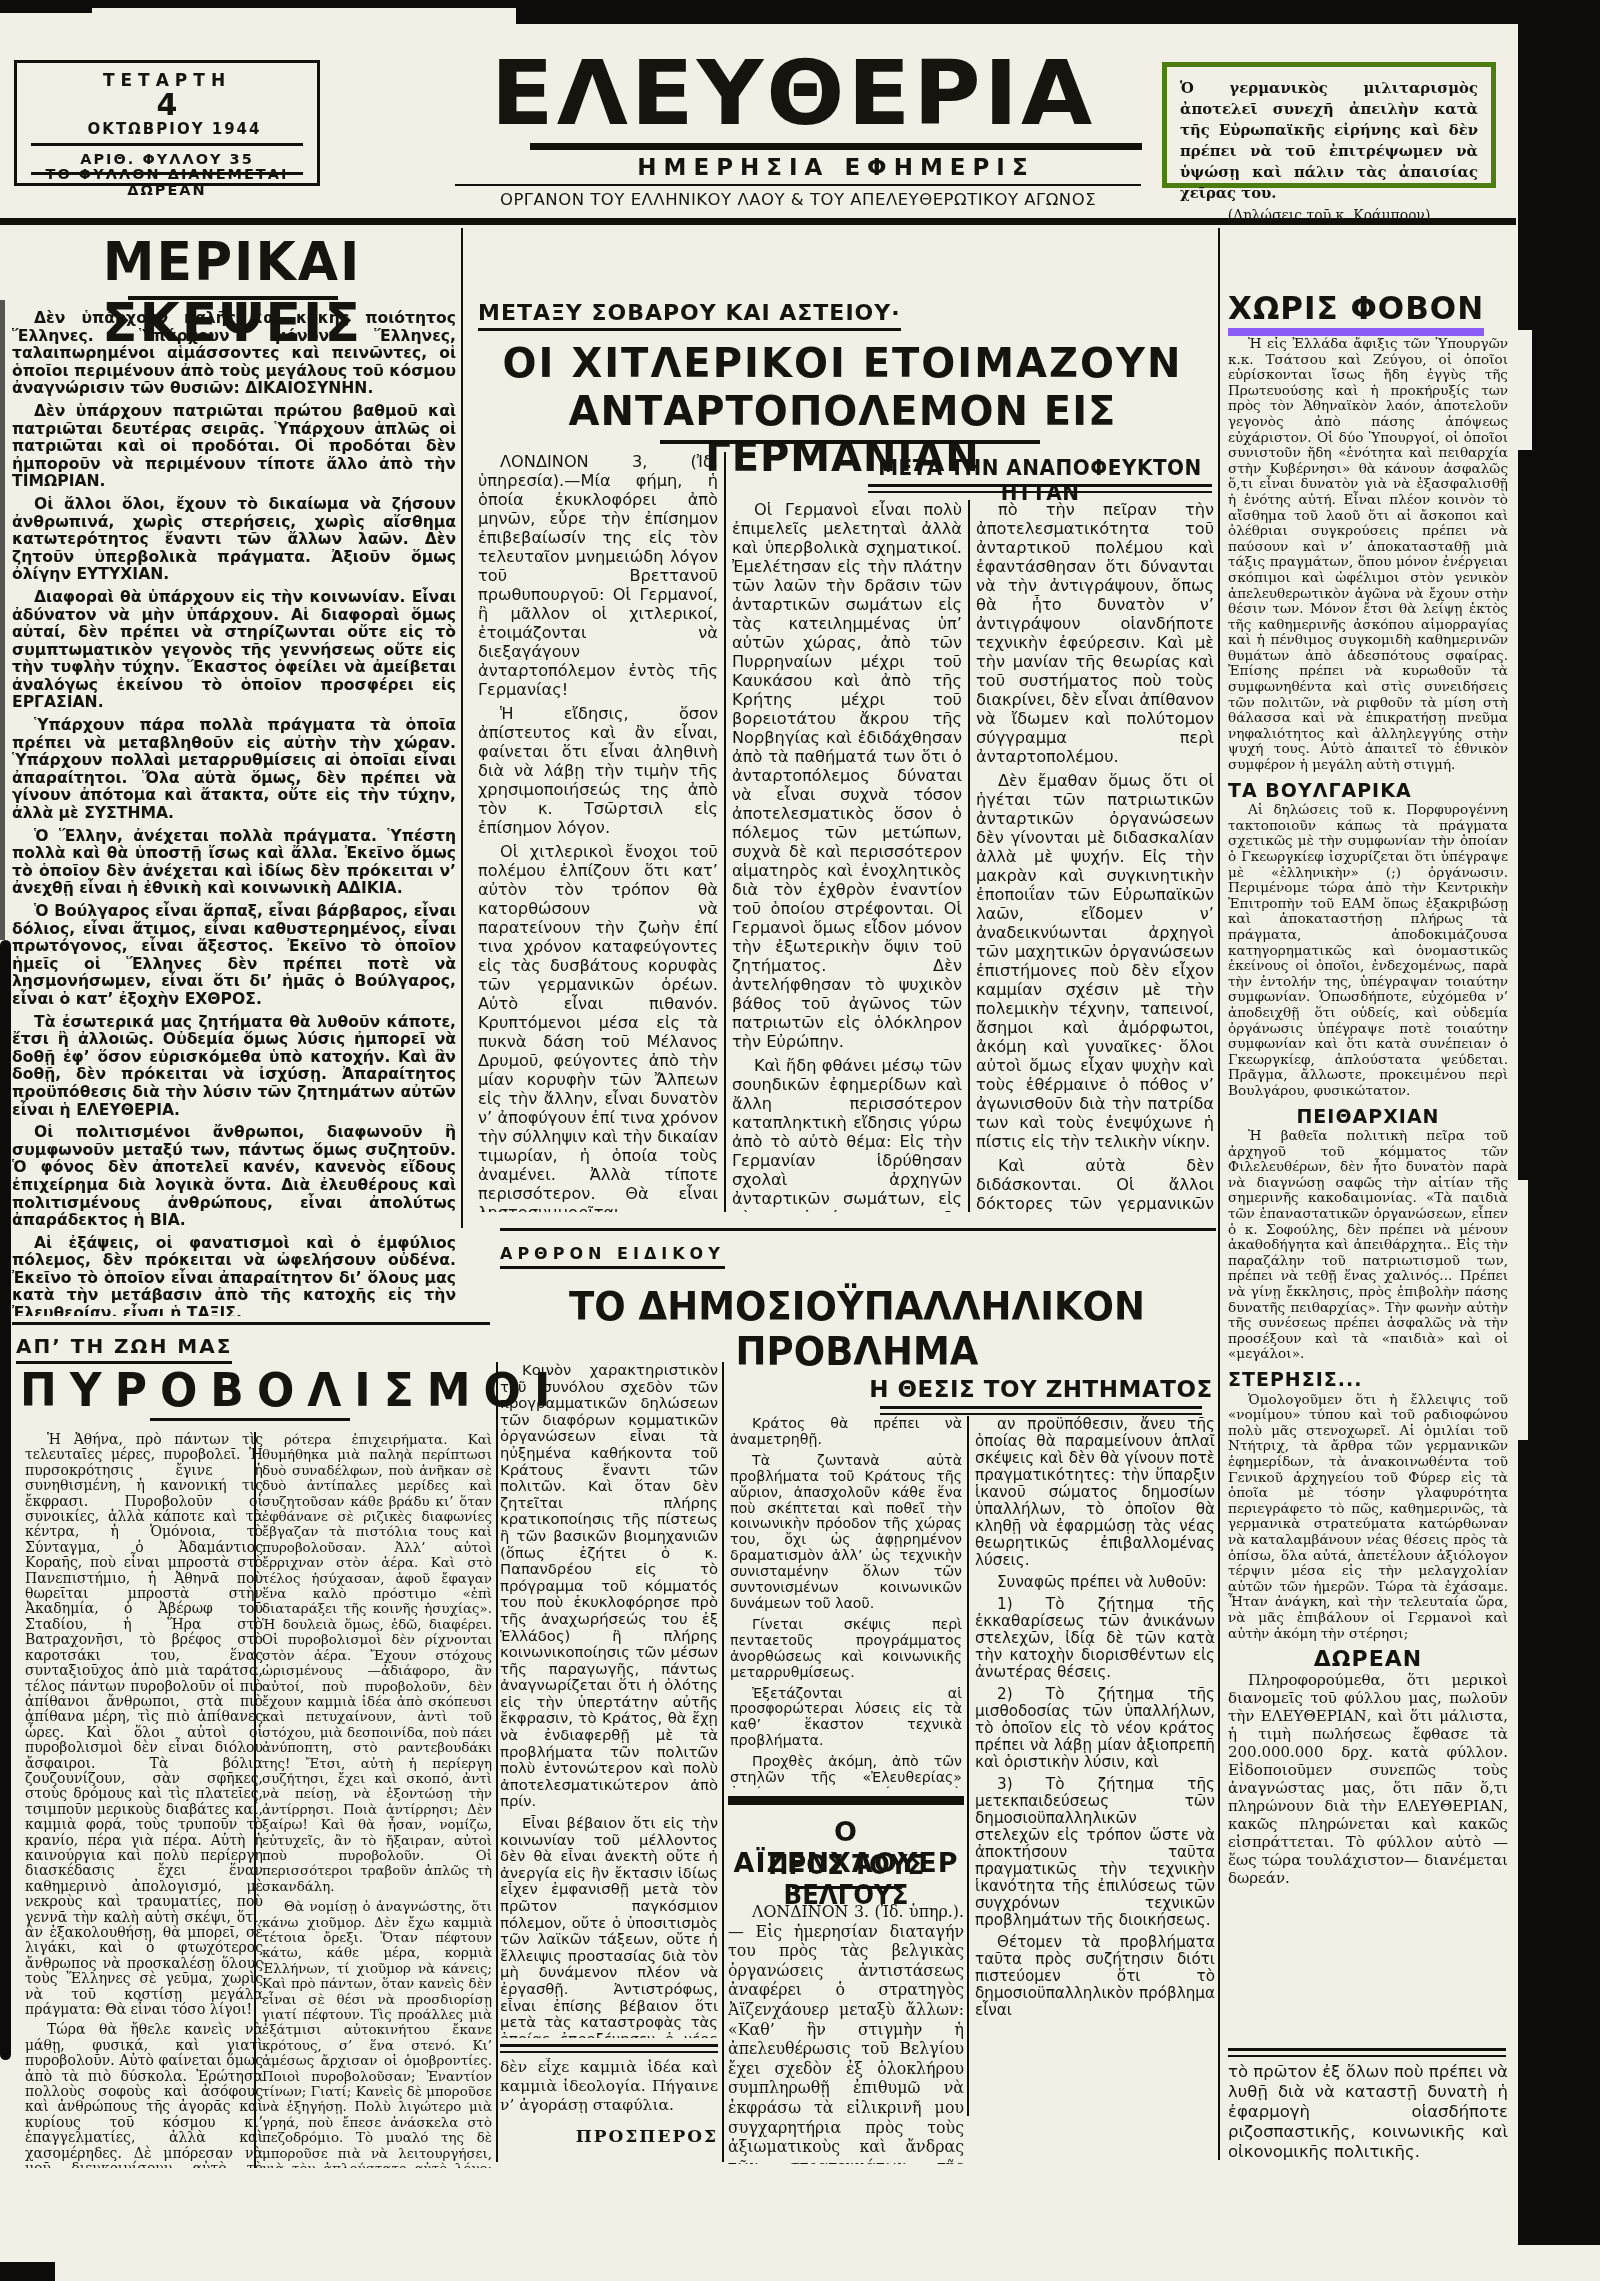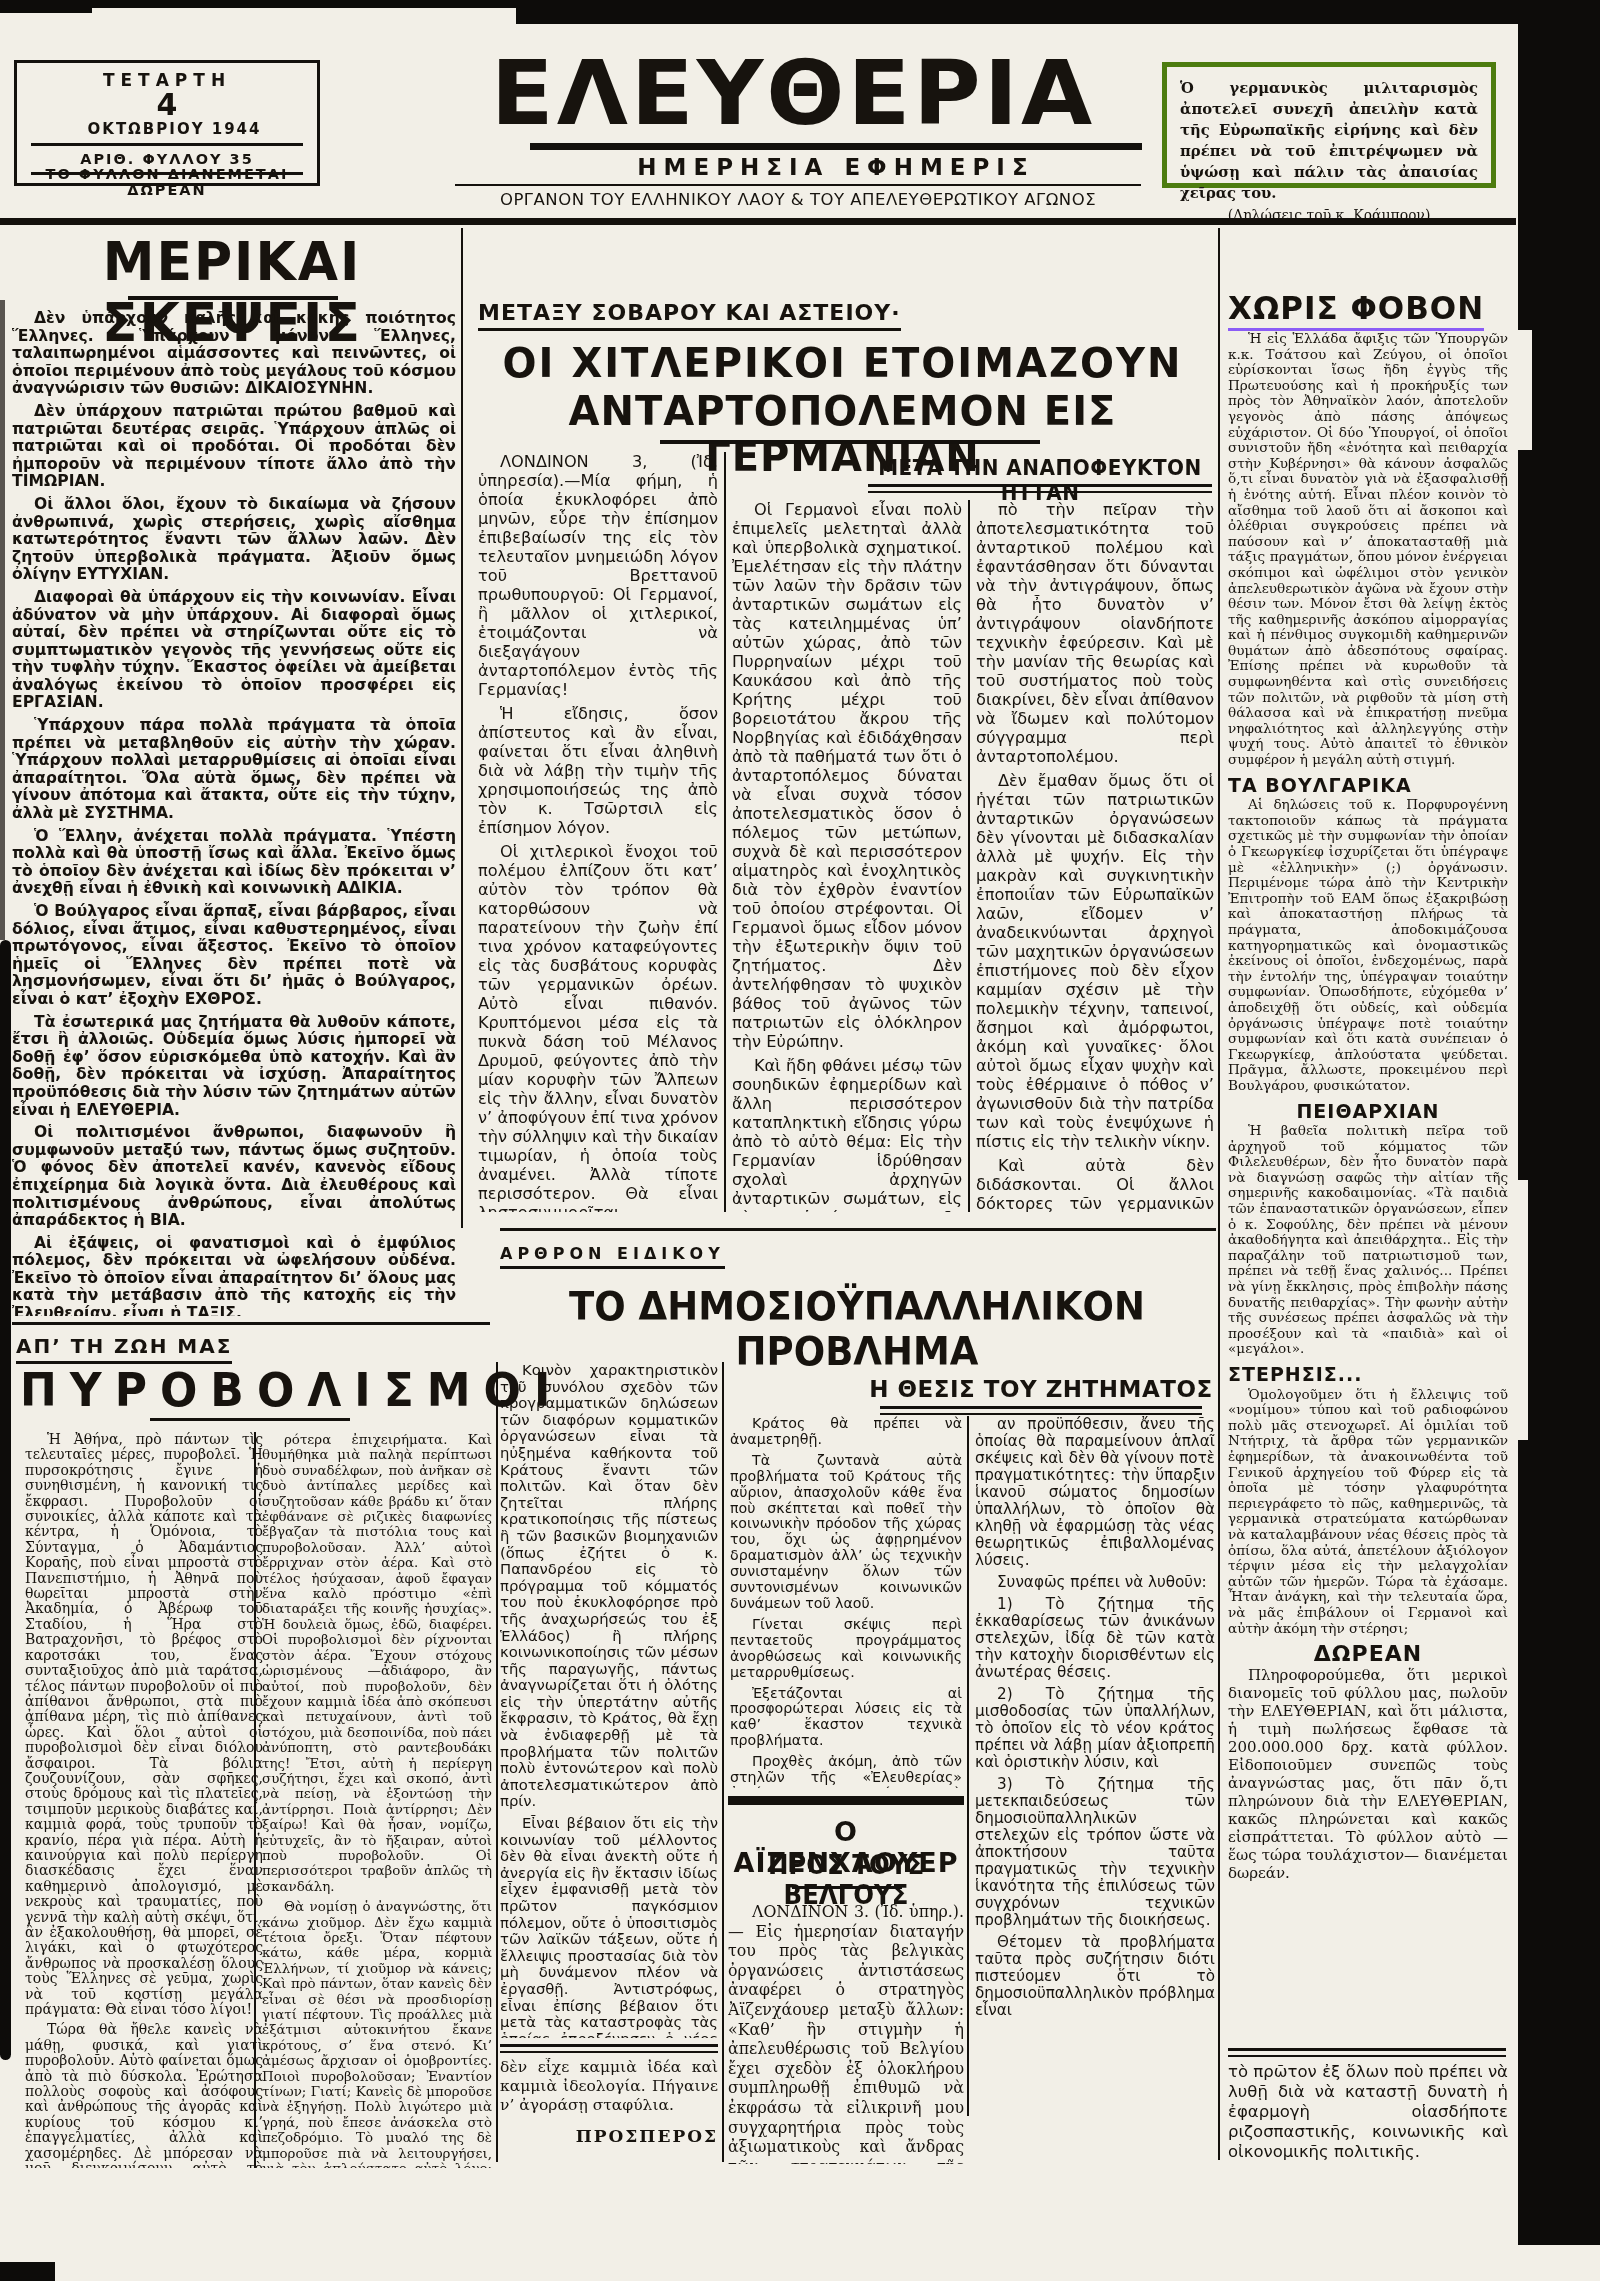--- a/index.html
+++ b/index.html
@@ -108,21 +108,21 @@
     <p>πὸ τὴν πεῖραν τὴν ἀποτελεσματικότητα τοῦ ἀνταρτικοῦ πολέμου καὶ ἐφαντάσθησαν ὅτι δύνανται νὰ τὴν ἀντιγράψουν, ὅπως θὰ ἦτο δυνατὸν ν’ ἀντιγράψουν οἱανδήποτε τεχνικὴν ἐφεύρεσιν. Καὶ μὲ τὴν μανίαν τῆς θεωρίας καὶ τοῦ συστήματος ποὺ τοὺς διακρίνει, δὲν εἶναι ἀπίθανον νὰ ἴδωμεν καὶ πολύτομον σύγγραμμα περὶ ἀνταρτοπολέμου.</p>
     <p>Δὲν ἔμαθαν ὅμως ὅτι οἱ ἡγέται τῶν πατριωτικῶν ἀνταρτικῶν ὀργανώσεων δὲν γίνονται μὲ διδασκαλίαν ἀλλὰ μὲ ψυχήν. Εἰς τὴν μακρὰν καὶ συγκινητικὴν ἐποποιΐαν τῶν Εὐρωπαϊκῶν λαῶν, εἴδομεν ν’ ἀναδεικνύωνται ἀρχηγοὶ τῶν μαχητικῶν ὀργανώσεων ἐπιστήμονες ποὺ δὲν εἶχον καμμίαν σχέσιν μὲ τὴν πολεμικὴν τέχνην, ταπεινοί, ἄσημοι καὶ ἀμόρφωτοι, ἀκόμη καὶ γυναῖκες· ὅλοι αὐτοὶ ὅμως εἶχαν ψυχὴν καὶ τοὺς ἐθέρμαινε ὁ πόθος ν’ ἀγωνισθοῦν διὰ τὴν πατρίδα των καὶ τοὺς ἐνεψύχωνε ἡ πίστις εἰς τὴν τελικὴν νίκην.</p>
     <p>Καὶ αὐτὰ δὲν διδάσκονται. Οἱ ἄλλοι δόκτορες τῶν γερμανικῶν σχολῶν ἀνταρτοπολέμου δὲν θὰ διαθέτουν ποτὲ τὰ ἐφόδια αὐτά. Θὰ γνωρίζουν ἴσως πολλὰ πράγματα ἀλλὰ δὲν θὰ ἔχουν ψυχήν.</p>
 
   </div>
 
   <div class="rule" style="left:1218px;top:228px;width:2px;height:1932px;"></div>
 
   <div class="colbox serif" style="left:1228px;top:290px;width:280px;height:1752px;">
     <div class="sans" style="font-weight:900;font-size:31px;letter-spacing:1px;">
-      <span style="display:inline-block;border-bottom:3px solid #8b5cf6;padding-bottom:2px;">ΧΩΡΙΣ ΦΟΒΟΝ</span>
+      <span style="display:inline-block;border-bottom:8px solid #8b5cf6;padding-bottom:2px;">ΧΩΡΙΣ ΦΟΒΟΝ</span>
     </div>
     <div class="just" style="font-size:13.6px;line-height:15.6px;">
       <p style="margin:0;text-indent:20px;">Ἡ εἰς Ἑλλάδα ἄφιξις τῶν Ὑπουργῶν κ.κ. Τσάτσου καὶ Ζεύγου, οἱ ὁποῖοι εὑρίσκονται ἴσως ἤδη ἐγγὺς τῆς Πρωτευούσης καὶ ἡ προκήρυξίς των πρὸς τὸν Ἀθηναϊκὸν λαόν, ἀποτελοῦν γεγονὸς ἀπὸ πάσης ἀπόψεως εὐχάριστον. Οἱ δύο Ὑπουργοί, οἱ ὁποῖοι συνιστοῦν ἤδη «ἑνότητα καὶ πειθαρχία στὴν Κυβέρνησι» θὰ κάνουν ἀσφαλῶς ὅ,τι εἶναι δυνατὸν γιὰ νὰ ἐξασφαλισθῇ ἡ ἑνότης αὐτή. Εἶναι πλέον κοινὸν τὸ αἴσθημα τοῦ λαοῦ ὅτι αἱ ἄσκοποι καὶ ὀλέθριαι συγκρούσεις πρέπει νὰ παύσουν καὶ ν’ ἀποκατασταθῇ μιὰ τάξις πραγμάτων, ὅπου μόνον ἐνέργειαι σκόπιμοι καὶ ὠφέλιμοι στὸν γενικὸν ἀπελευθερωτικὸν ἀγῶνα νὰ ἔχουν στὴν θέσιν των. Μόνον ἔτσι θὰ λείψῃ ἐκτὸς τῆς καθημερινῆς ἀσκόπου αἱμορραγίας καὶ ἡ πένθιμος συγκομιδὴ καθημερινῶν θυμάτων ἀπὸ ἀδεσπότους σφαίρας. Ἐπίσης πρέπει νὰ κυρωθοῦν τὰ συμφωνηθέντα καὶ στὶς συνειδήσεις τῶν πολιτῶν, νὰ ριφθοῦν τὰ μίση στὴ θάλασσα καὶ νὰ ἐπικρατήσῃ πνεῦμα νηφαλιότητος καὶ ἀλληλεγγύης στὴν ψυχή τους. Αὐτὸ ἀπαιτεῖ τὸ ἐθνικὸν συμφέρον ἡ μεγάλη αὐτὴ στιγμή.</p>
       <div class="secthead">ΤΑ ΒΟΥΛΓΑΡΙΚΑ</div>
       <p style="margin:0;text-indent:20px;">Αἱ δηλώσεις τοῦ κ. Πορφυρογέννη τακτοποιοῦν κάπως τὰ πράγματα σχετικῶς μὲ τὴν συμφωνίαν τὴν ὁποίαν ὁ Γκεωργκίεφ ἰσχυρίζεται ὅτι ὑπέγραψε μὲ «ἑλληνικὴν» (;) ὀργάνωσιν. Περιμένομε τώρα ἀπὸ τὴν Κεντρικὴν Ἐπιτροπὴν τοῦ ΕΑΜ ὅπως ἐξακριβώσῃ καὶ ἀποκαταστήσῃ πλήρως τὰ πράγματα, ἀποδοκιμάζουσα κατηγορηματικῶς καὶ ὀνομαστικῶς ἐκείνους οἱ ὁποῖοι, ἐνδεχομένως, παρὰ τὴν ἐντολήν της, ὑπέγραψαν τοιαύτην συμφωνίαν. Ὁπωσδήποτε, εὐχόμεθα ν’ ἀποδειχθῇ ὅτι οὐδείς, καὶ οὐδεμία ὀργάνωσις ὑπέγραψε ποτὲ τοιαύτην συμφωνίαν καὶ ὅτι κατὰ συνέπειαν ὁ Γκεωργκίεφ, ἁπλούστατα ψεύδεται. Πρᾶγμα, ἄλλωστε, προκειμένου περὶ Βουλγάρου, φυσικώτατον.</p>
       <div class="secthead ctr">ΠΕΙΘΑΡΧΙΑΝ</div>
       <p style="margin:0;text-indent:20px;">Ἡ βαθεῖα πολιτικὴ πεῖρα τοῦ ἀρχηγοῦ τοῦ κόμματος τῶν Φιλελευθέρων, δὲν ἦτο δυνατὸν παρὰ νὰ διαγνώσῃ σαφῶς τὴν αἰτίαν τῆς σημερινῆς κακοδαιμονίας. «Τὰ παιδιὰ τῶν ἐπαναστατικῶν ὀργανώσεων, εἶπεν ὁ κ. Σοφούλης, δὲν πρέπει νὰ μένουν ἀκαθοδήγητα καὶ ἀπειθάρχητα.. Εἰς τὴν παραζάλην τοῦ πατριωτισμοῦ των, πρέπει νὰ τεθῇ ἕνας χαλινός... Πρέπει νὰ γίνῃ ἔκκλησις, πρὸς ἐπιβολὴν πάσης δυνατῆς πειθαρχίας». Τὴν φωνὴν αὐτὴν τῆς συνέσεως πρέπει ἀσφαλῶς νὰ τὴν προσέξουν καὶ τὰ «παιδιὰ» καὶ οἱ «μεγάλοι».</p>
       <div class="secthead">ΣΤΕΡΗΣΙΣ...</div>
       <p style="margin:0;text-indent:20px;">Ὁμολογοῦμεν ὅτι ἡ ἔλλειψις τοῦ «νομίμου» τύπου καὶ τοῦ ραδιοφώνου πολὺ μᾶς στενοχωρεῖ. Αἱ ὁμιλίαι τοῦ Ντήτριχ, τὰ ἄρθρα τῶν γερμανικῶν ἐφημερίδων, τὰ ἀνακοινωθέντα τοῦ Γενικοῦ ἀρχηγείου τοῦ Φύρερ εἰς τὰ ὁποῖα μὲ τόσην γλαφυρότητα περιεγράφετο τὸ πῶς, καθημερινῶς, τὰ γερμανικὰ στρατεύματα κατώρθωναν νὰ καταλαμβάνουν νέας θέσεις πρὸς τὰ ὀπίσω, ὅλα αὐτά, ἀπετέλουν ἀξιόλογον τέρψιν μέσα εἰς τὴν μελαγχολίαν αὐτῶν τῶν ἡμερῶν. Τώρα τὰ ἐχάσαμε. Ἦταν ἀνάγκη, καὶ τὴν τελευταία ὥρα, νὰ μᾶς ἐπιβάλουν οἱ Γερμανοὶ καὶ αὐτὴν ἀκόμη τὴν στέρησι;</p>
       <div class="secthead ctr" style="font-size:22px;">ΔΩΡΕΑΝ</div>

